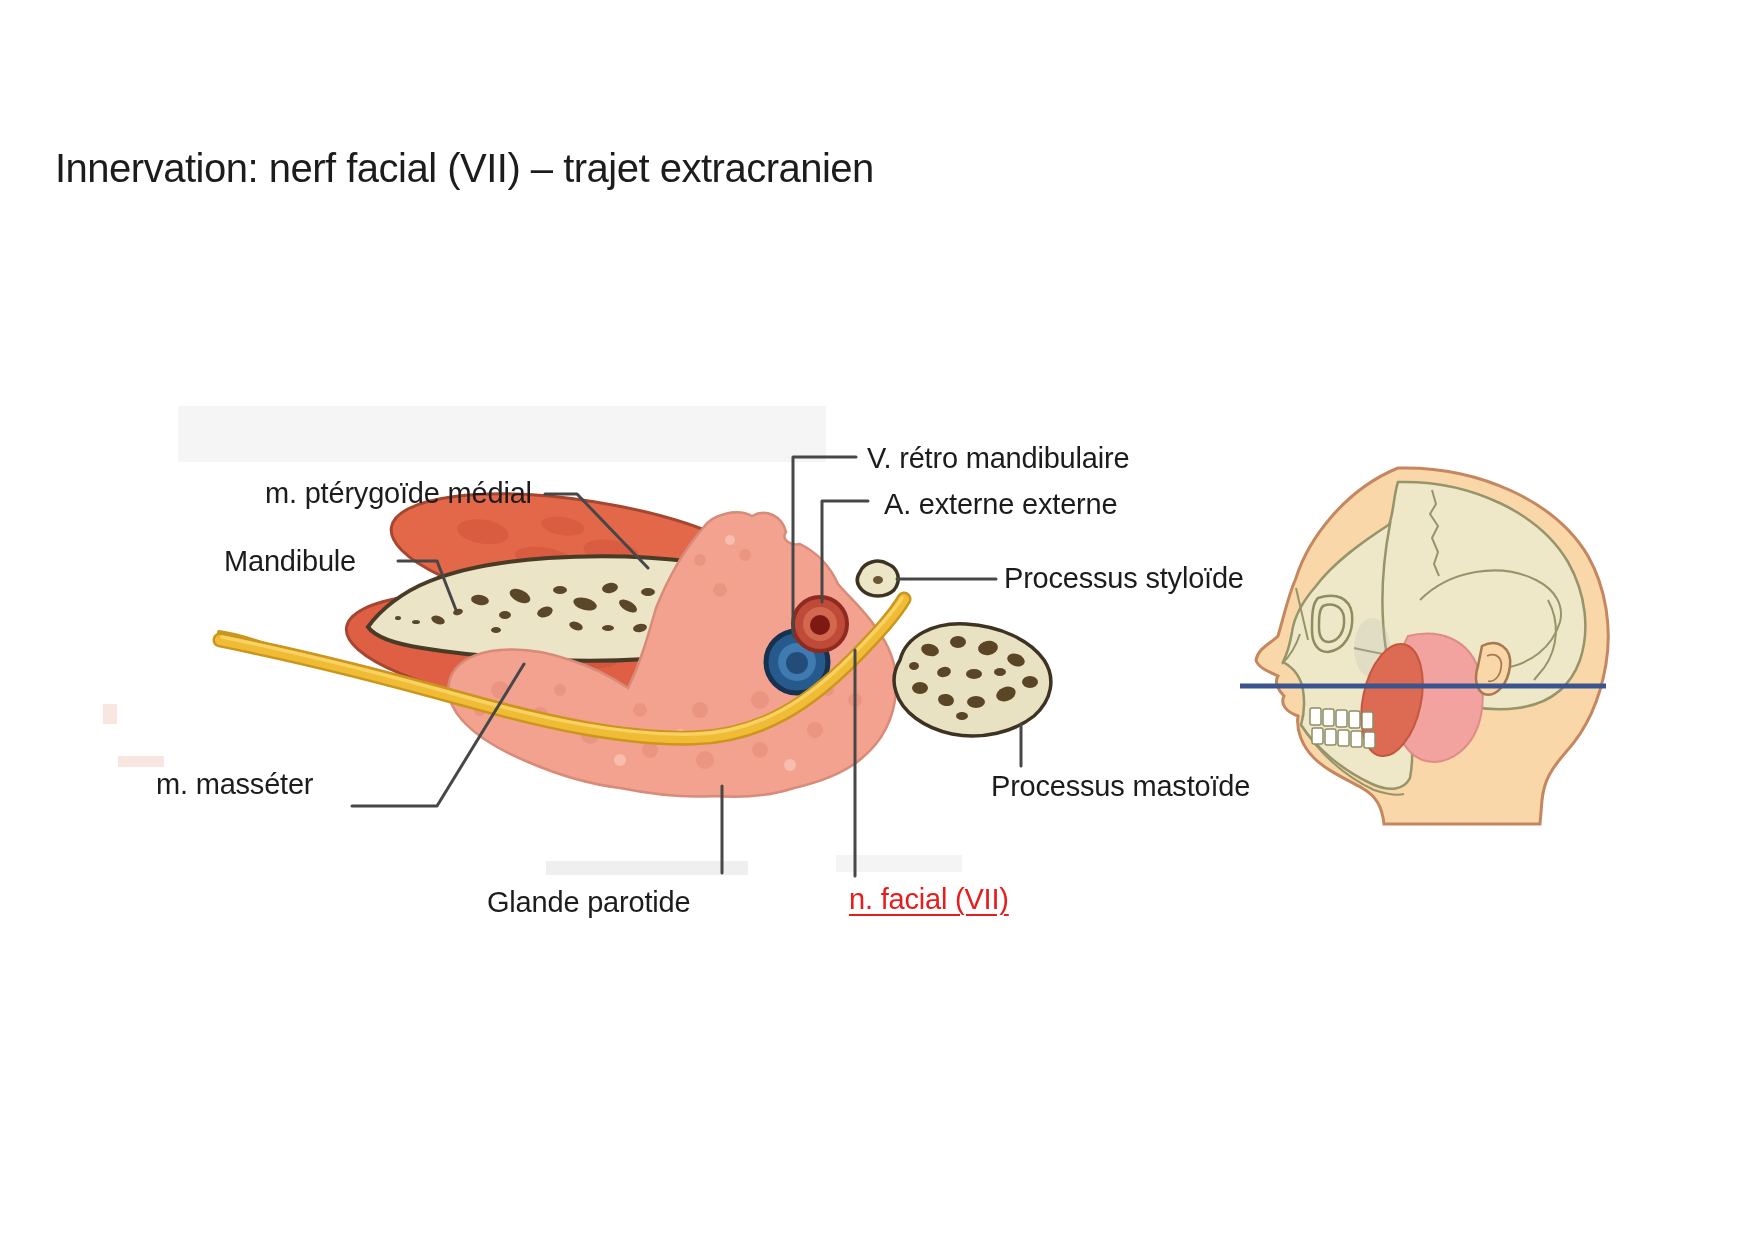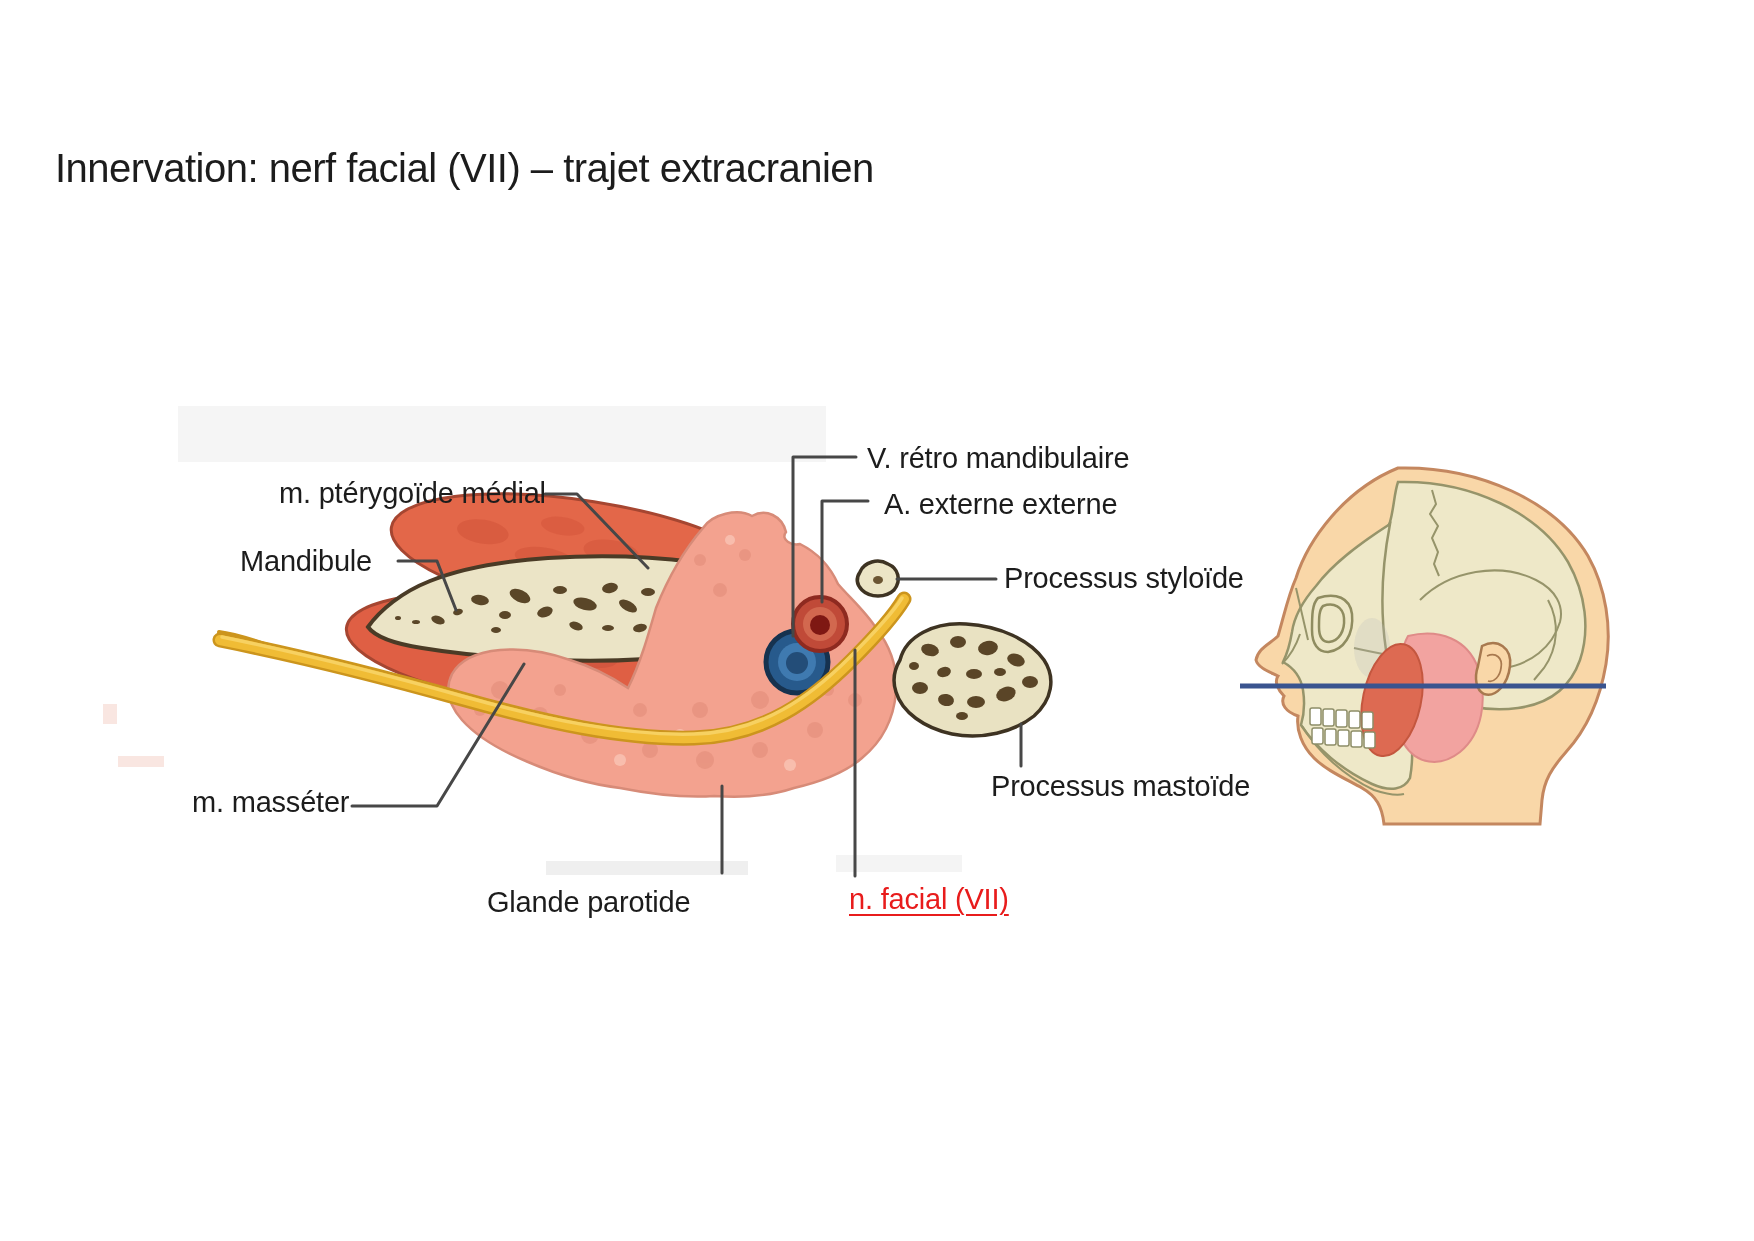--- a/index.html
+++ b/index.html
@@ -253,25 +253,25 @@
       <rect x="1351" y="731" width="11" height="16" rx="2"></rect>
       <rect x="1364" y="732" width="11" height="16" rx="2"></rect>
     </g>
 
     <line x1="1240" y1="686" x2="1606" y2="686" stroke="#3a548f" stroke-width="5"></line>
   </g>
 </svg>
 
 <div class="title">Innervation: nerf facial (VII) – trajet extracranien</div>
 
-<div class="label" style="left:279px;top:477px;">m. ptérygoïde médial</div>
-
-<div class="label" style="left:224px;top:545px;margin-left:16px;">Mandibule</div>
-
-<div class="label" style="left:156px;top:786px;margin-left:36px;">m. masséter</div>
+<div class="label" style="left:265px;top:477px;">m. ptérygoïde médial</div>
+
+<div class="label" style="left:224px;top:545px;">Mandibule</div>
+
+<div class="label" style="left:156px;top:768px;">m. masséter</div>
 
 <div class="label" style="left:487px;top:886px;">Glande parotide</div>
 
 <div class="label" style="left:867px;top:442px;text-align:center;">V. rétro mandibulaire</div>
 
 <div class="label" style="left:884px;top:488px;">A. externe externe</div>
 
 <div class="label" style="left:1004px;top:562px;">Processus styloïde</div>
 
 <div class="label" style="left:991px;top:770px;">Processus mastoïde</div>

